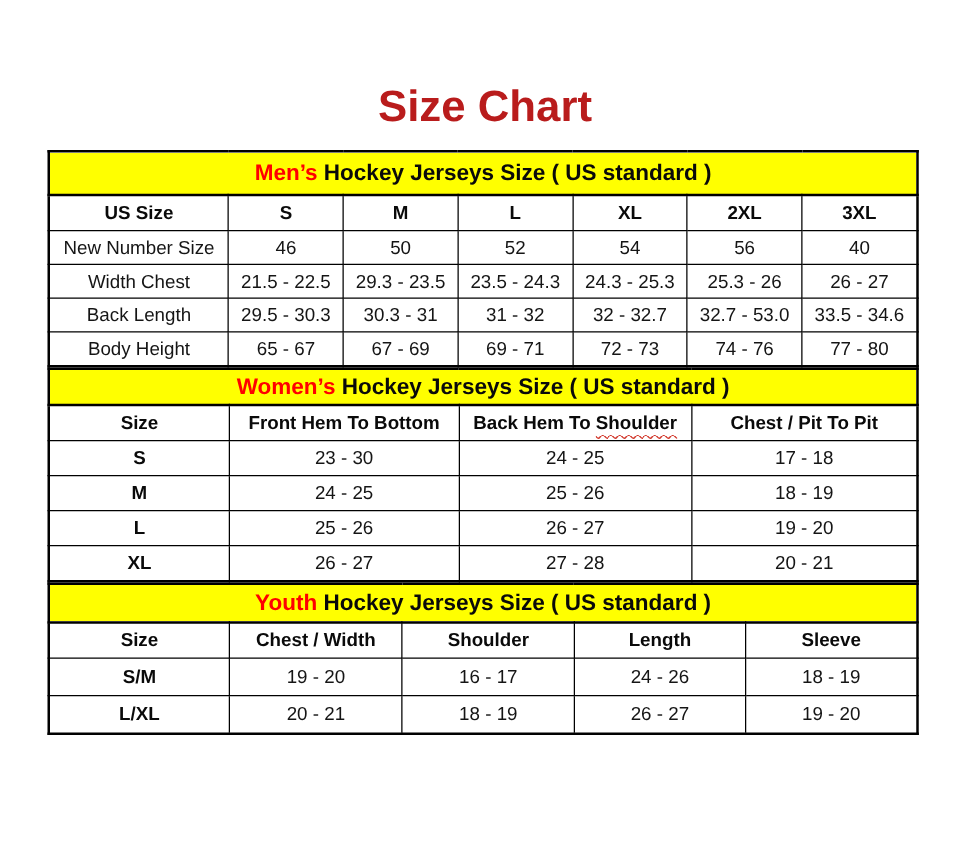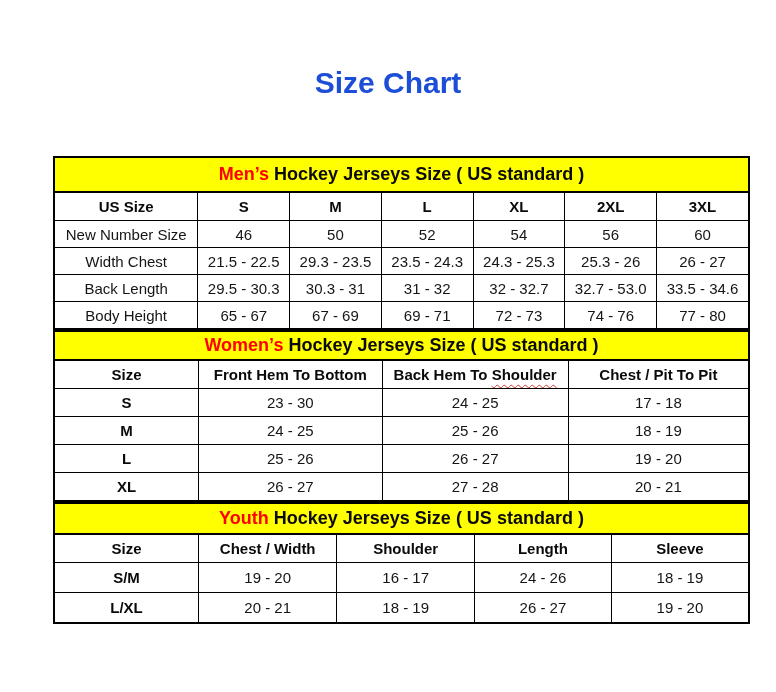--- a/index.html
+++ b/index.html
@@ -11,31 +11,30 @@
     font-family: "Liberation Sans", sans-serif;
     position: relative;
     overflow: hidden;
   }
   .page-title {
     position: absolute;
     top: 66px;
     left: 0;
     width: 100%;
     text-align: center;
-    font-size: 30px;
+    font-size: 35px;
     font-weight: bold;
-    color: #1d4ed8;
+    color: #b91c1c;
     letter-spacing: 0px;
   }
   .chart-wrap {
     position: absolute;
-    left: 53px;
+    left: 38px;
     top: 120px;
     width: 697px;
-    margin-top: 36px;
   }
   table {
     border-collapse: collapse;
     width: 100%;
     table-layout: fixed;
     border: 2px solid #000;
   }
   td, th {
     border: 1px solid #000;
     text-align: center;
@@ -102,21 +101,21 @@
           <th>2XL</th>
           <th>3XL</th>
         </tr>
         <tr>
           <td class="rowlabel">New Number Size</td>
           <td class="val">46</td>
           <td class="val">50</td>
           <td class="val">52</td>
           <td class="val">54</td>
           <td class="val">56</td>
-          <td class="val">60</td>
+          <td class="val">40</td>
         </tr>
         <tr>
           <td class="rowlabel">Width Chest</td>
           <td class="val">21.5 - 22.5</td>
           <td class="val">29.3 - 23.5</td>
           <td class="val">23.5 - 24.3</td>
           <td class="val">24.3 - 25.3</td>
           <td class="val">25.3 - 26</td>
           <td class="val">26 - 27</td>
         </tr>

